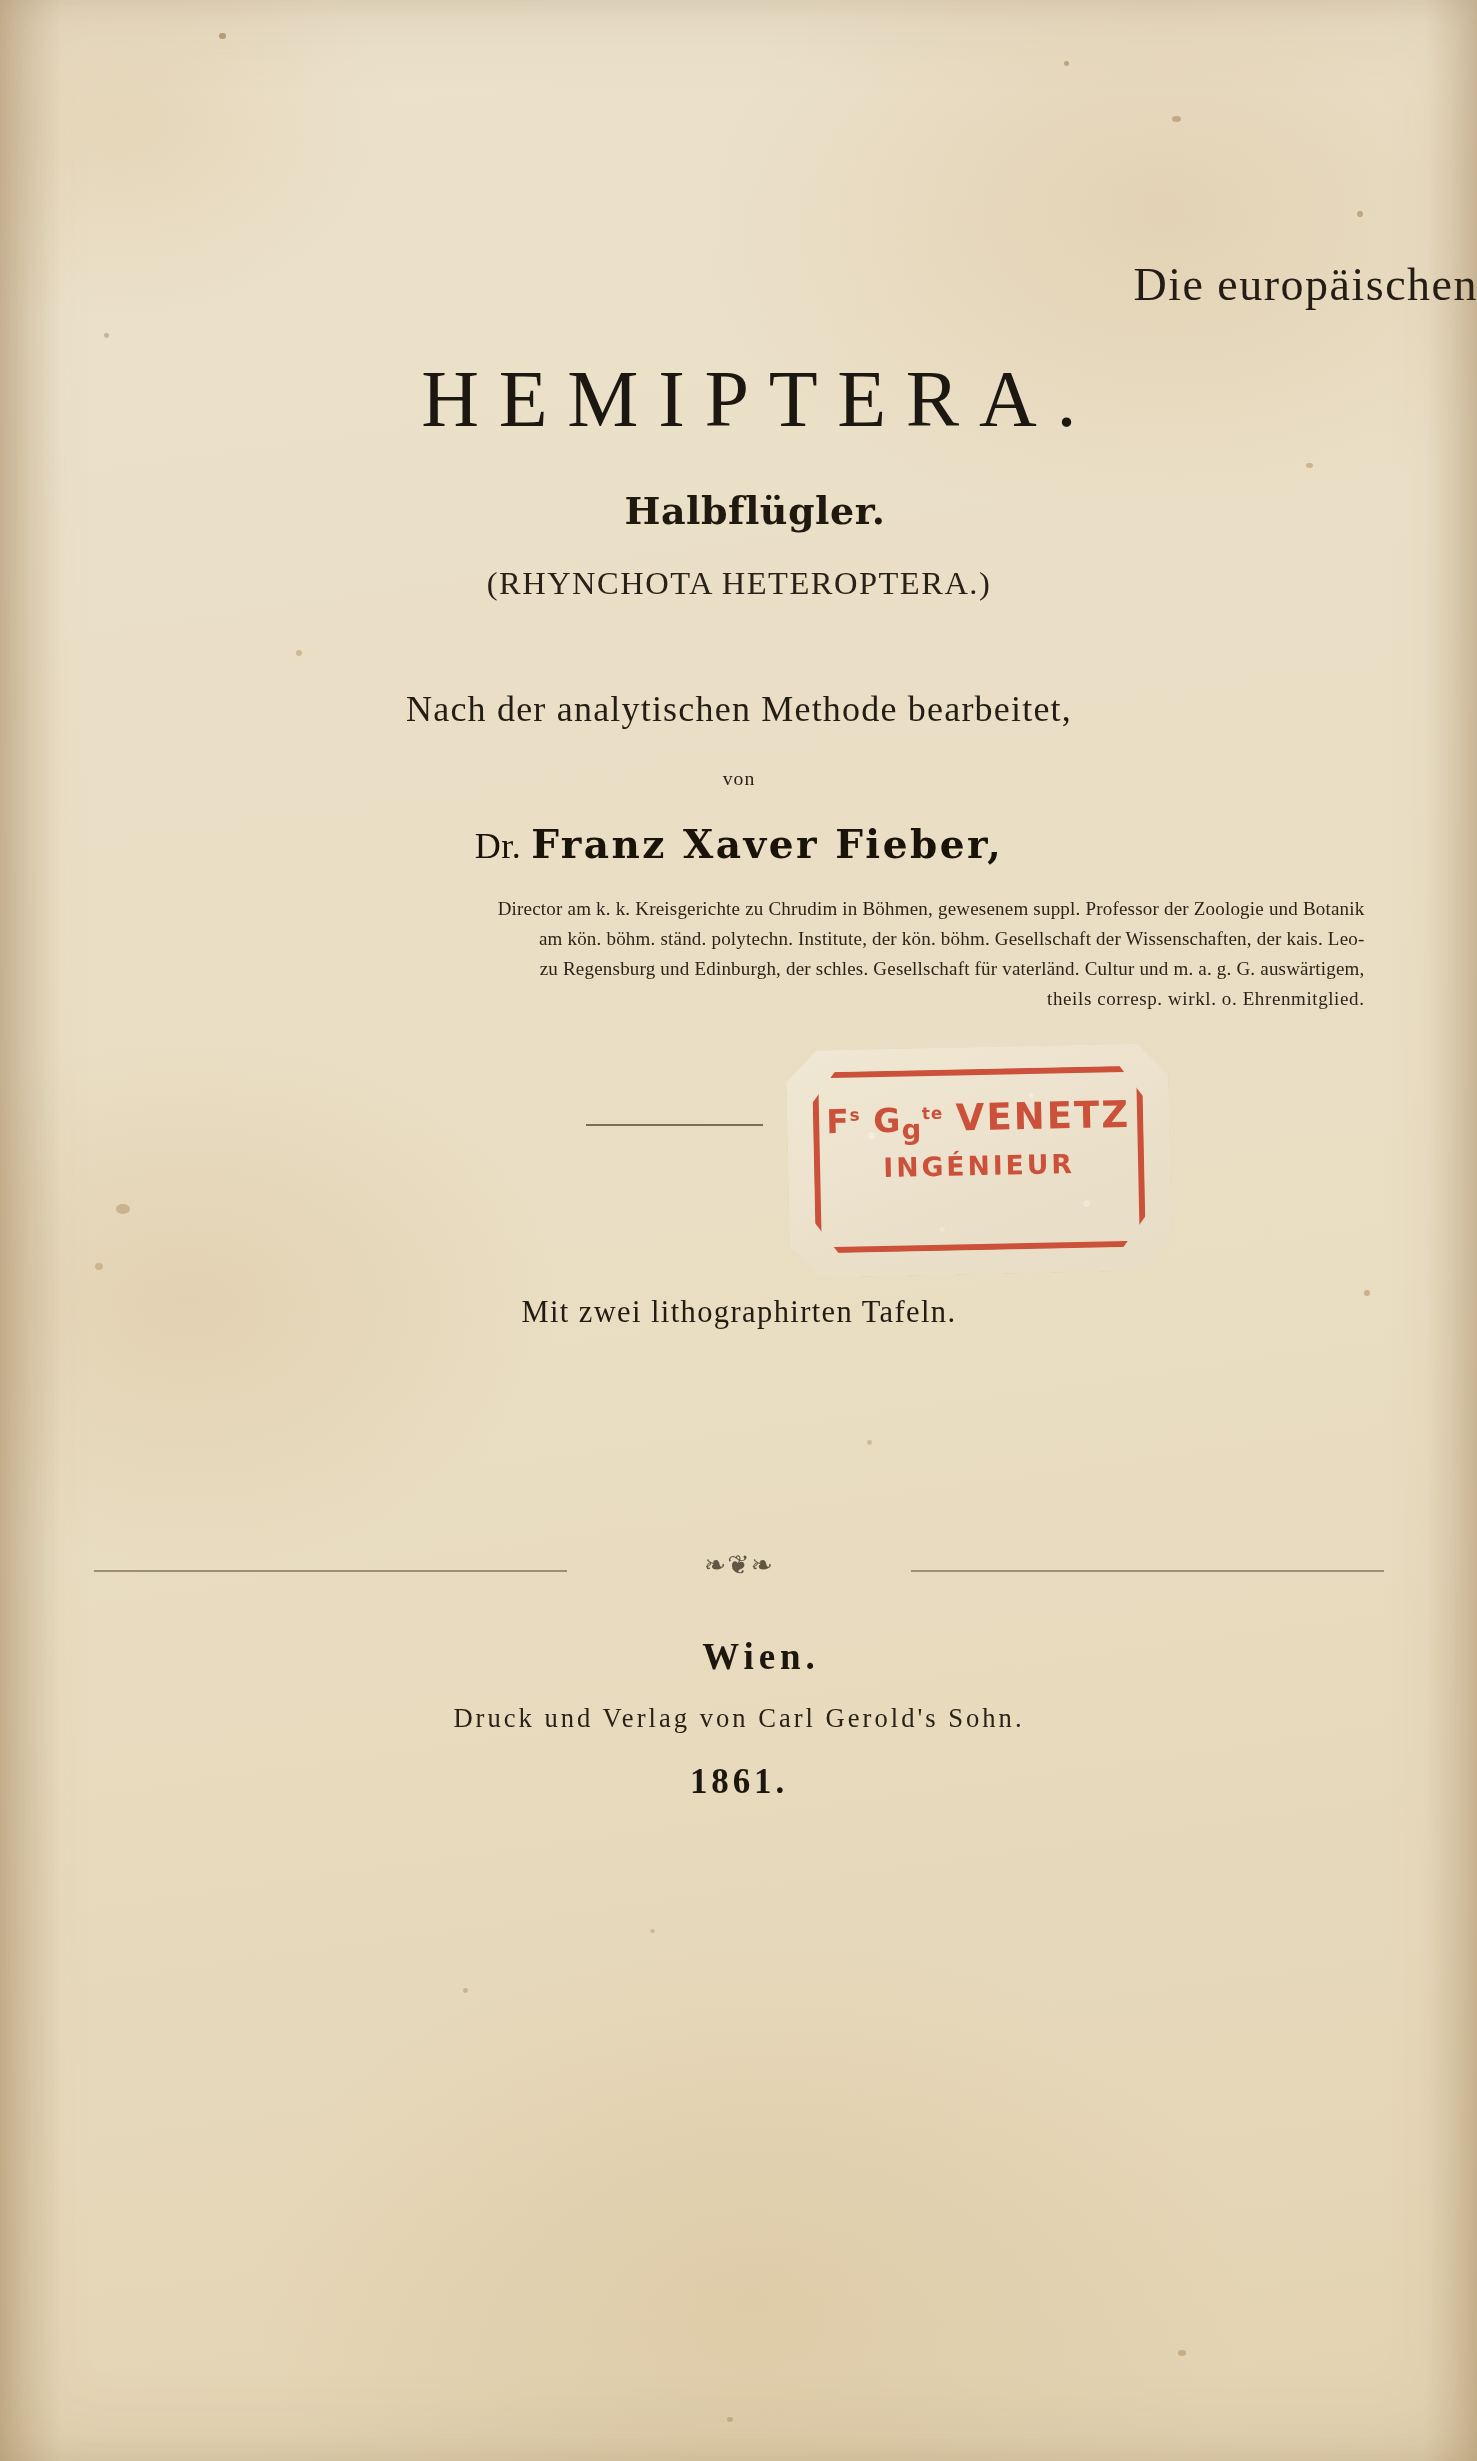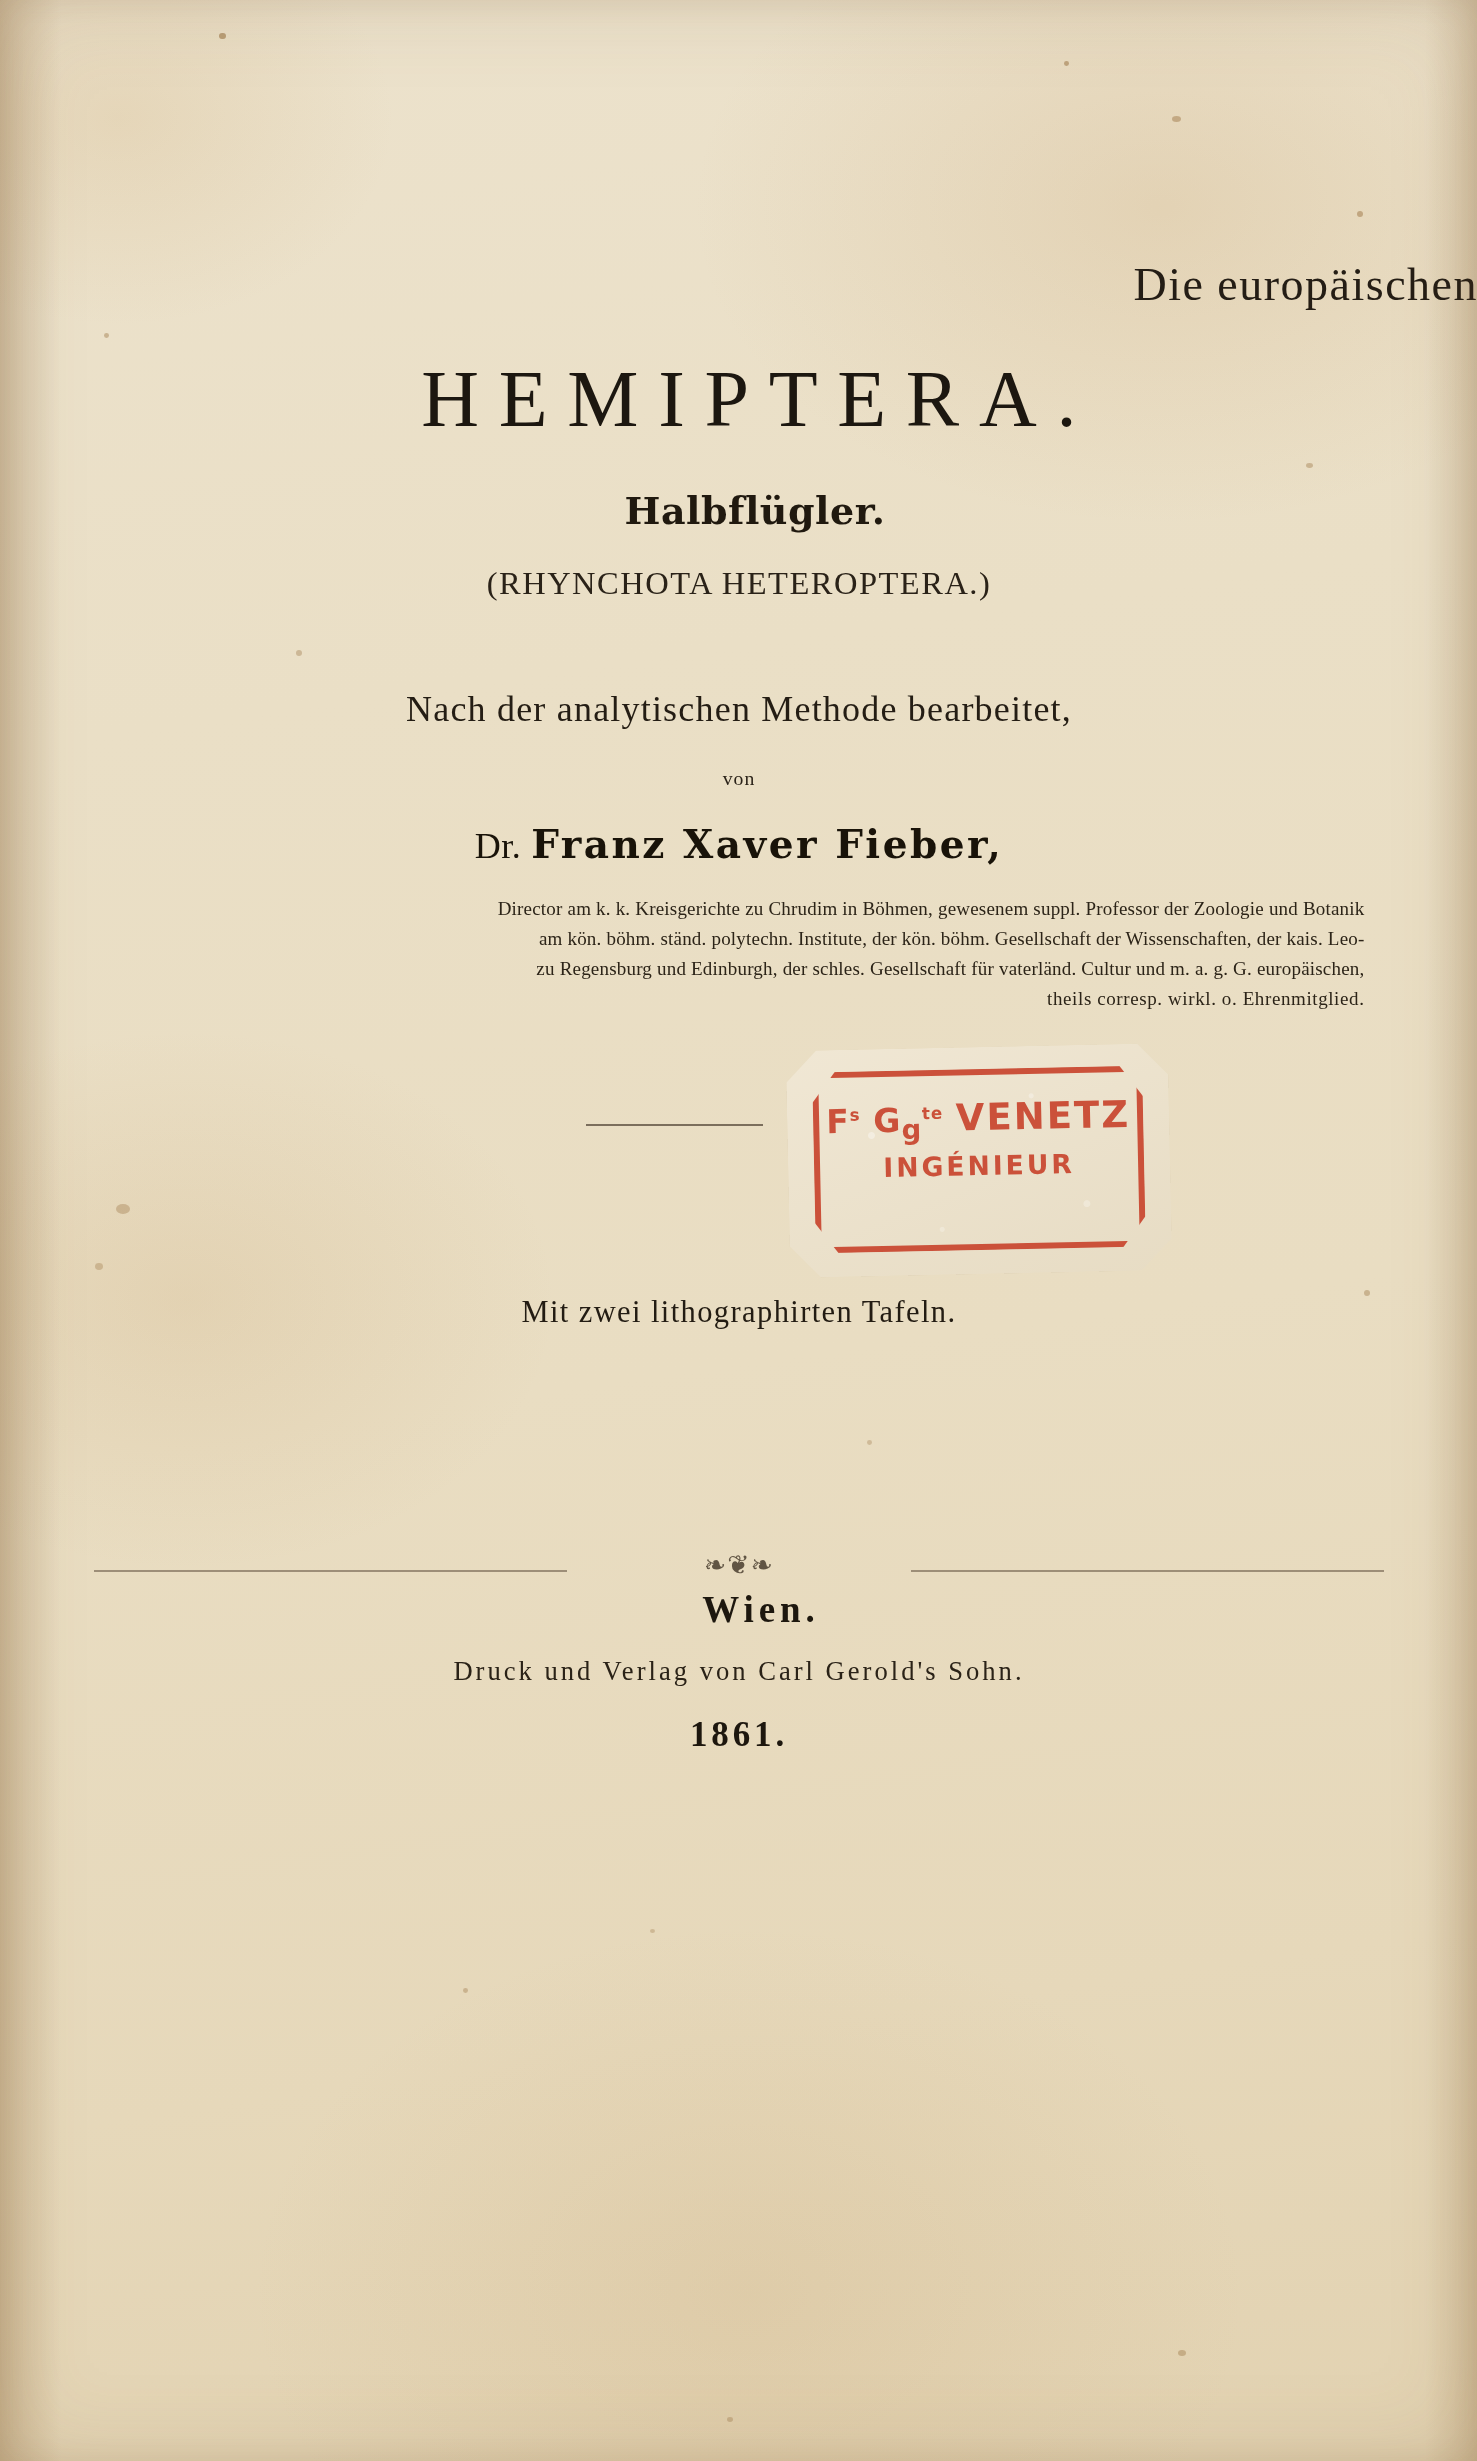--- a/index.html
+++ b/index.html
@@ -228,20 +228,21 @@
     left: 0; right: 0;
     top: 0;
     font-size: 26.6px;
     letter-spacing: 1px;
     color: #4a3e2f;
     opacity: 0.85;
     font-family: "DejaVu Sans", sans-serif;
   }
 
   .line-wien {
+    margin-top: 47px;
     font-size: 37px;
     font-weight: bold;
     letter-spacing: 4.9px;
     font-family: "Liberation Serif", serif;
     color: #1d170e;
     padding-left: 44px;
   }
   .line-publisher {
     margin-top: 25.6px;
     font-size: 26.6px;
@@ -298,21 +299,21 @@
     <div class="line-von">von</div>
 
     <div class="line-author">
       <span class="dr">Dr.</span>
       <span class="name">Franz Xaver Fieber,</span>
     </div>
 
     <div class="credentials">
       <div>Director am k. k. Kreisgerichte zu Chrudim in Böhmen, gewesenem suppl. Professor der Zoologie und Botanik</div>
       <div>am kön. böhm. ständ. polytechn. Institute, der kön. böhm. Gesellschaft der Wissenschaften, der kais. Leo-</div>
-      <div>zu Regensburg und Edinburgh, der schles. Gesellschaft für vaterländ. Cultur und m. a. g. G. europäischen,</div>
+      <div>zu Regensburg und Edinburgh, der schles. Gesellschaft für vaterländ. Cultur und m. a. g. G. auswärtigem,</div>
       <div class="last">theils corresp. wirkl. o. Ehrenmitglied.</div>
     </div>
 
     <div class="stamp-row">
       <div class="short-rule"></div>
 
       <div class="stamp">
         <div class="stamp-paper"></div>
         <div class="stamp-ink">
           <div class="l1">

